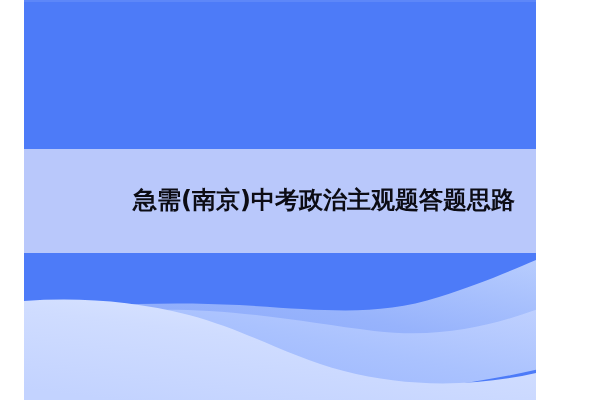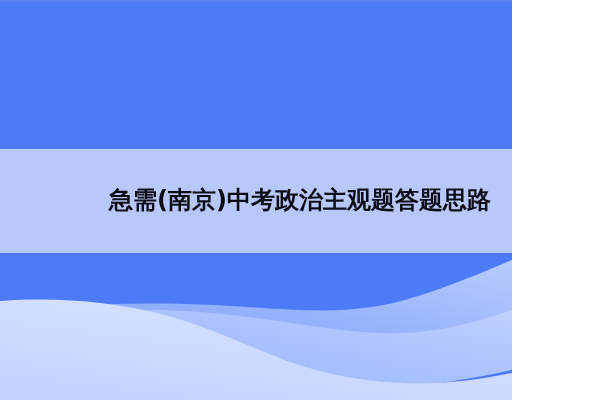--- a/index.html
+++ b/index.html
@@ -11,20 +11,21 @@
   body {
     font-family: "DejaVu Sans", "Liberation Sans", sans-serif;
   }
 
   .cover {
     position: relative;
     width: 512px;
     height: 400px;
     overflow: hidden;
     background: #4d7bf8;
+    margin-left: 24px;
   }
 
   
   .top-panel {
     position: absolute;
     left: 0;
     top: 0;
     width: 600px;
     height: 149px;
     background: #4d7bf8;

